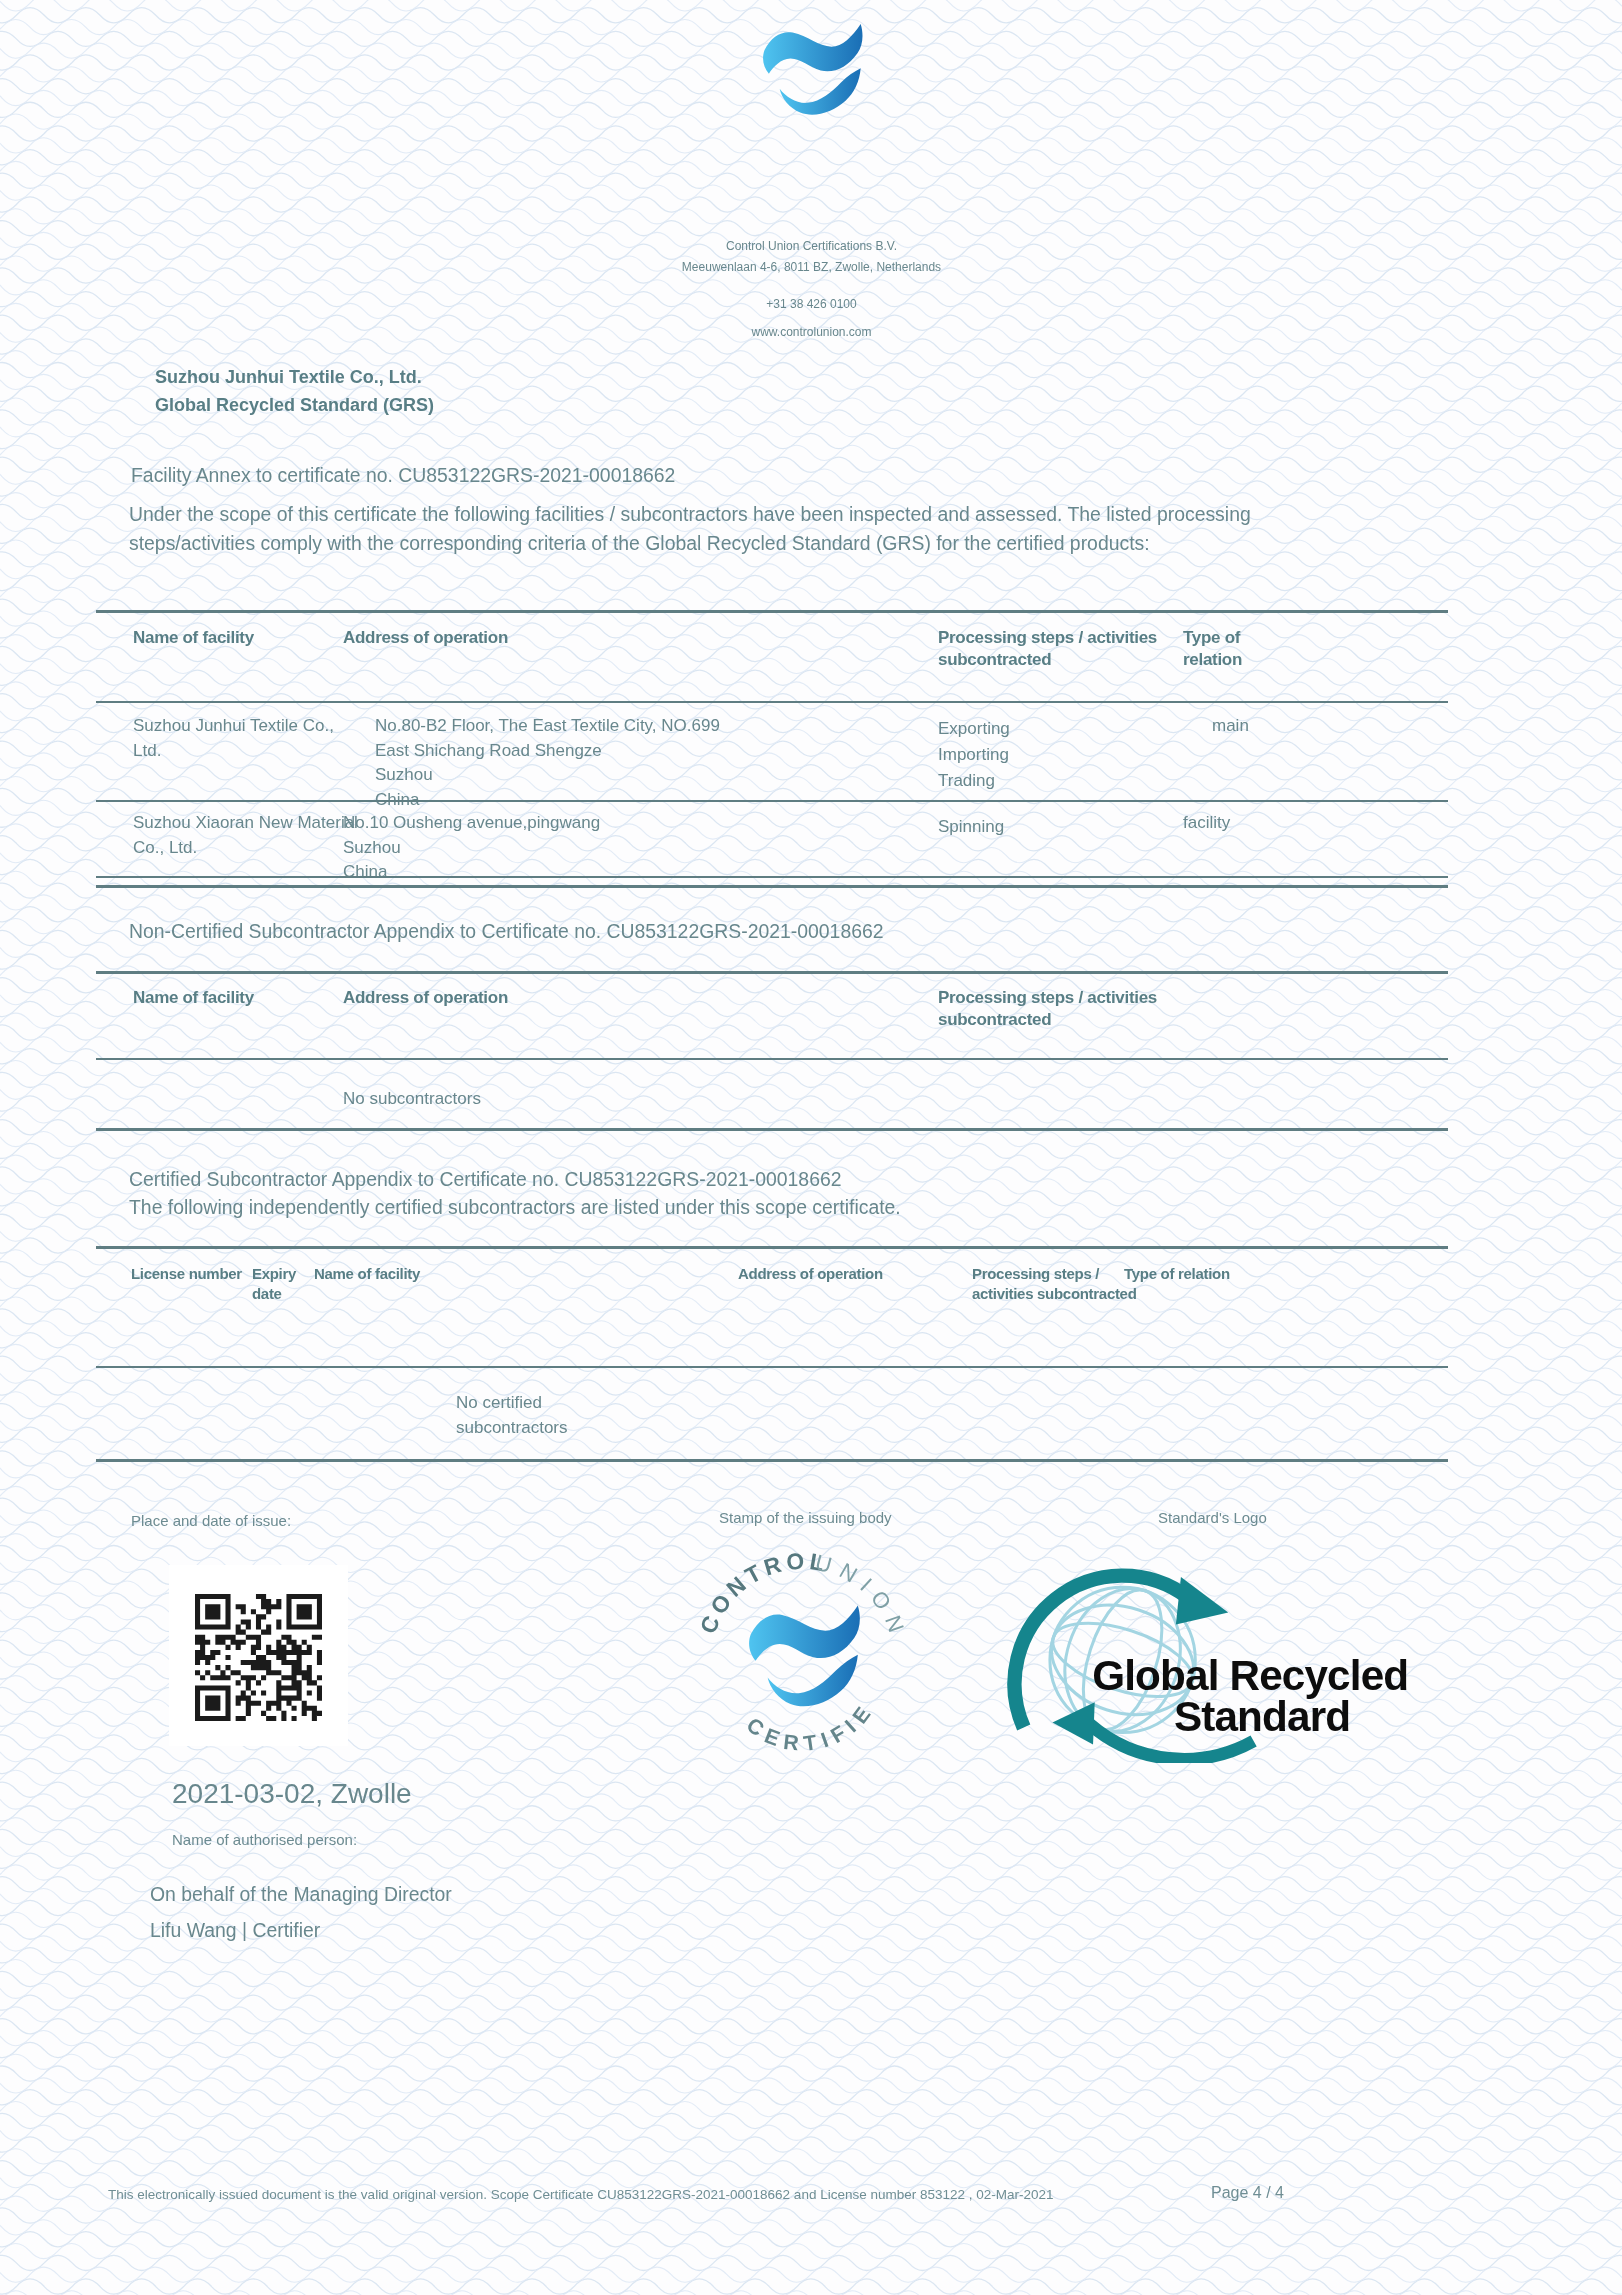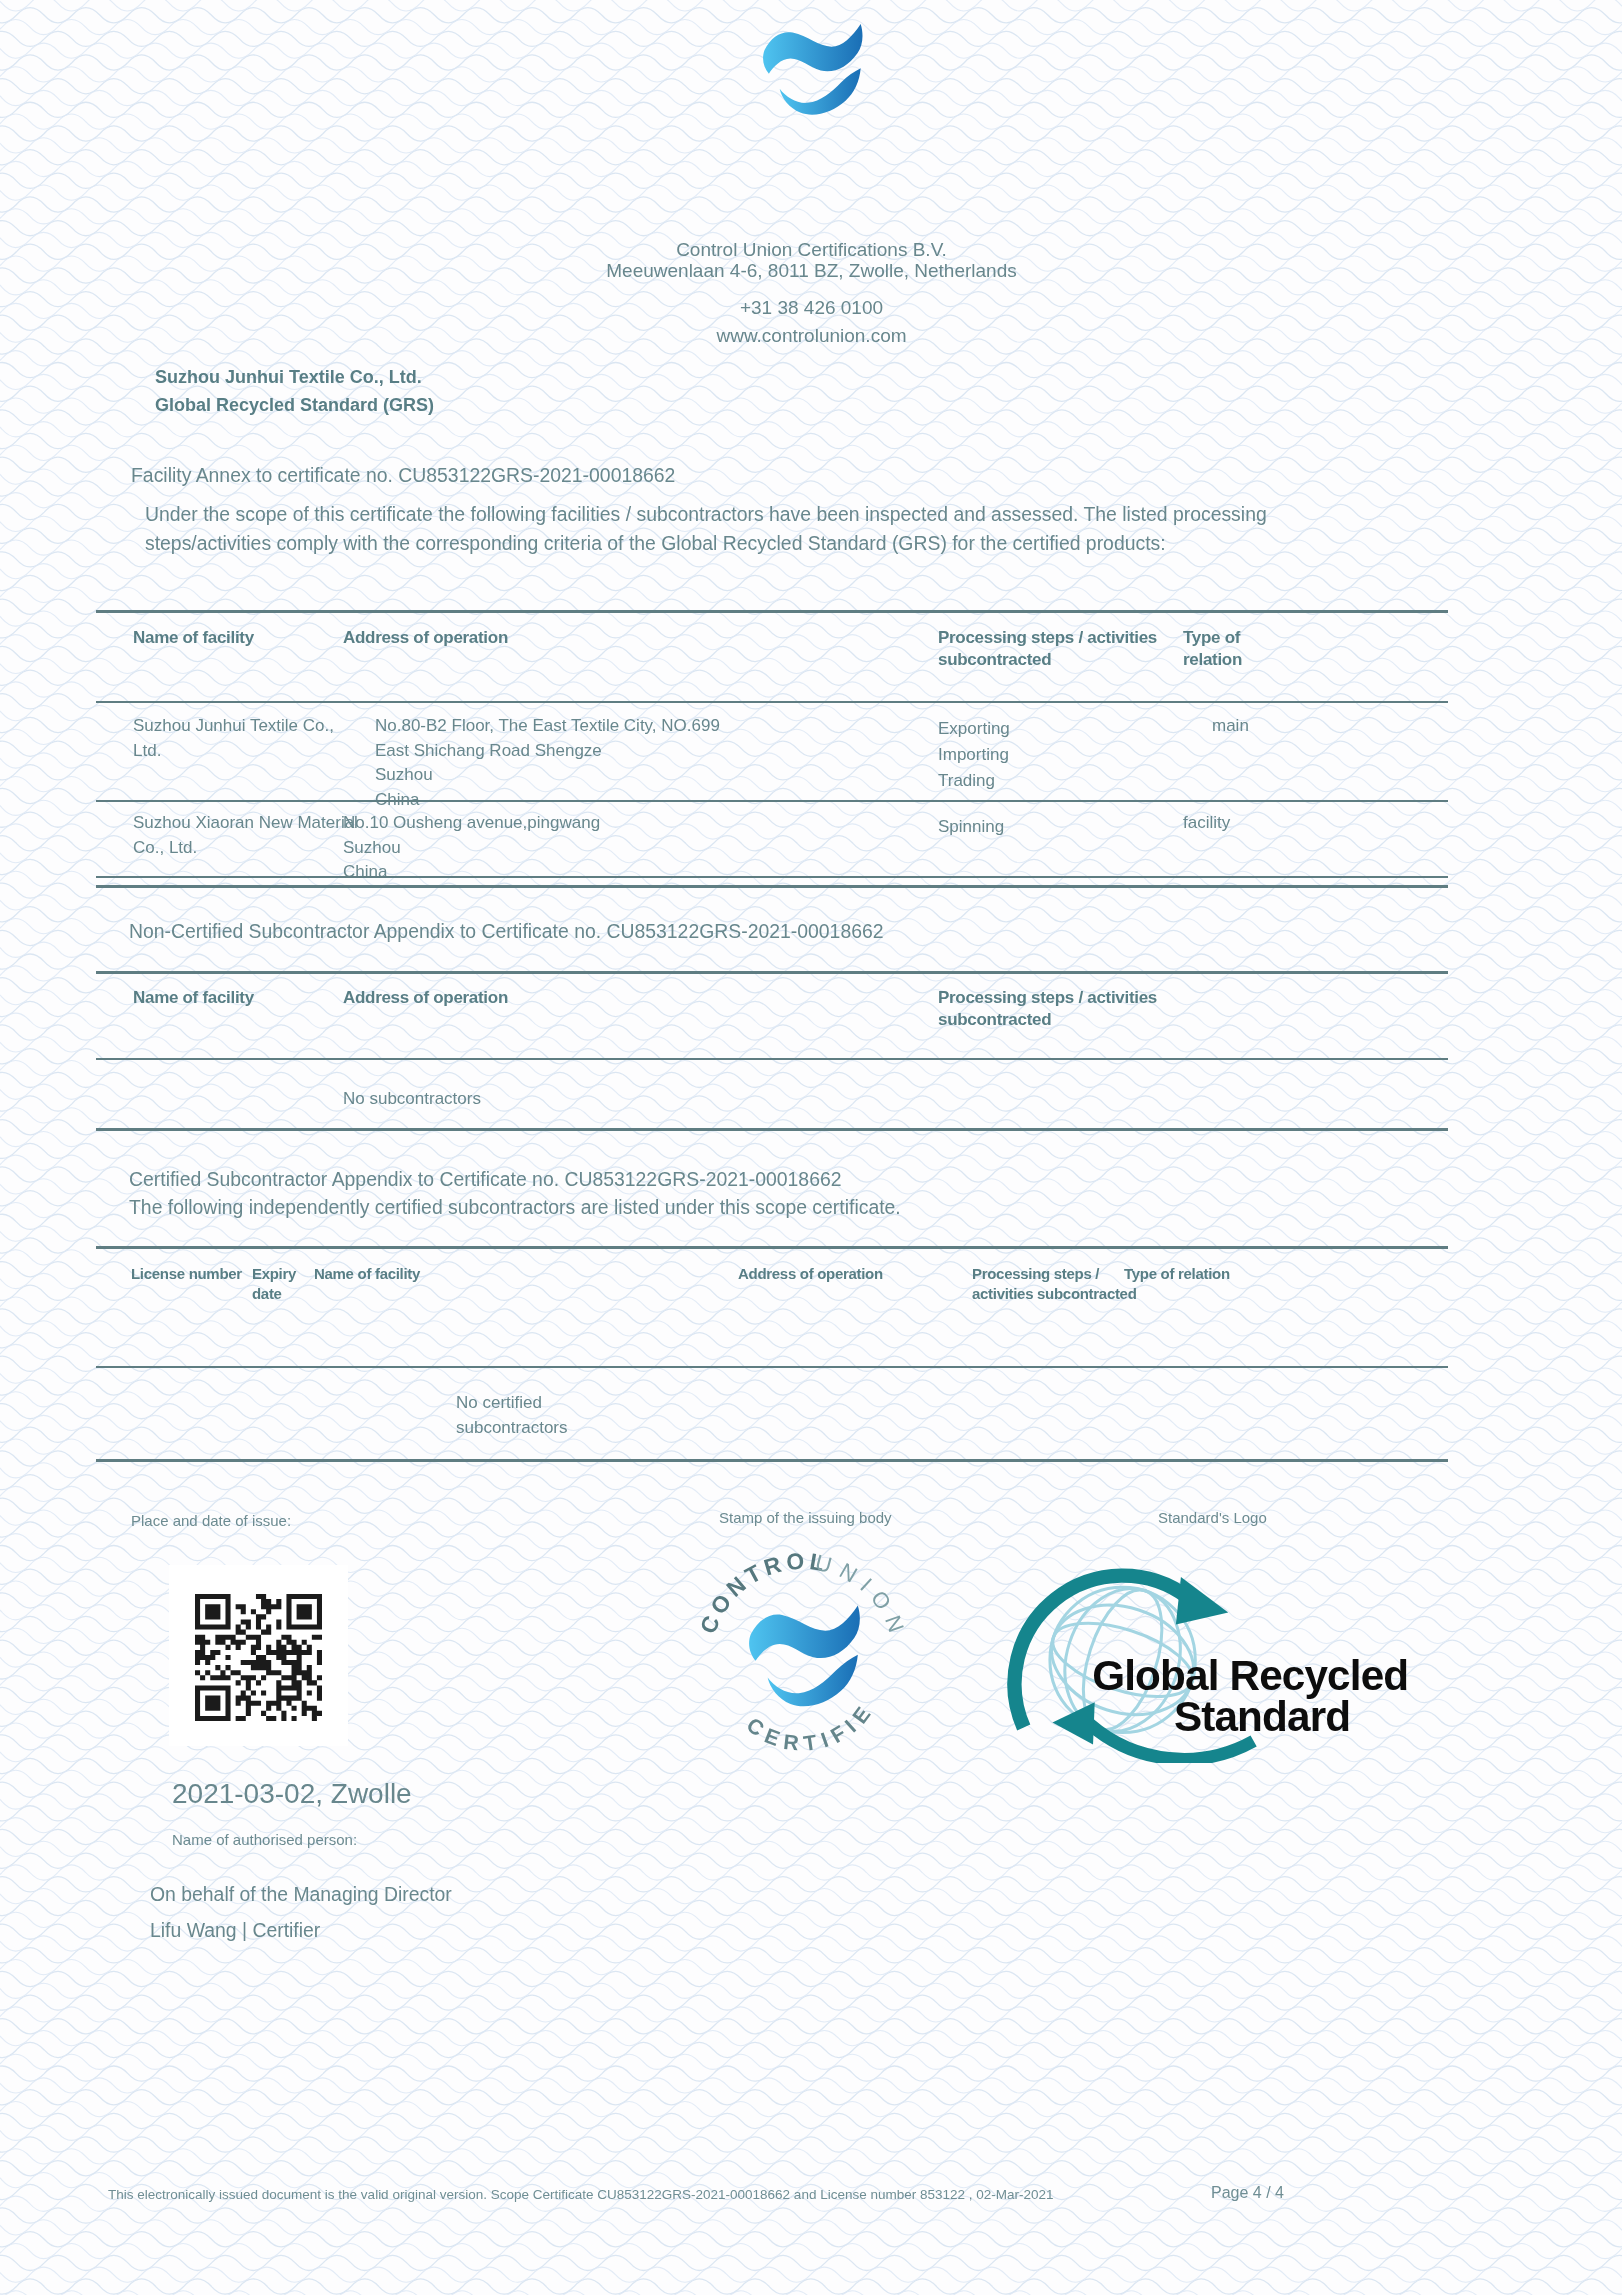--- a/index.html
+++ b/index.html
@@ -5,21 +5,21 @@
   html,body{margin:0;padding:0;background:#e8e8e8;}
   #page{
     position:relative;width:1623px;height:2295px;margin:0 auto;
     background:#fdfdfe;overflow:hidden;
     font-family:"Liberation Sans","DejaVu Sans",sans-serif;
     color:#68878d;
   }
   #bgsvg{position:absolute;left:0;top:0;z-index:0;}
   .abs{position:absolute;z-index:2;}
   .rule{position:absolute;left:96px;width:1352px;background:#5f7d82;z-index:2;}
-  .hdrline{position:absolute;left:0;width:1623px;text-align:center;font-size:19px;color:#68878d;z-index:2;}
+  .hdrline{position:absolute;left:0;width:1623px;text-align:center;font-size:12px;color:#68878d;z-index:2;}
   .tealb{color:#587e85;font-weight:bold;}
   .sect{position:absolute;font-size:19.4px;color:#68878d;z-index:2;}
   .th{position:absolute;font-weight:bold;color:#587e85;font-size:17px;line-height:22px;z-index:2;letter-spacing:-0.3px;}
   .th3{font-size:15px;letter-spacing:-0.3px;line-height:20px;}
   .td{position:absolute;color:#68878d;font-size:17px;line-height:24.5px;z-index:2;}
   .steps div{line-height:26px;}
   .small{position:absolute;font-size:15px;color:#6c8b91;z-index:2;}
   .foot{position:absolute;font-size:13.5px;color:#6f8e94;z-index:2;}
   .qrbox{position:absolute;left:169px;top:1565px;width:179px;height:181px;background:#ffffff;z-index:2;}
   .nowrap{white-space:nowrap;}
@@ -247,21 +247,21 @@
   <div class="hdrline" style="top:260px;">Meeuwenlaan 4-6, 8011 BZ, Zwolle, Netherlands</div>
   <div class="hdrline" style="top:297px;">+31 38 426 0100</div>
   <div class="hdrline" style="top:325px;">www.controlunion.com</div>
 
   <div class="abs tealb" style="left:155px;top:363px;font-size:18px;line-height:28px;">
     <div>Suzhou Junhui Textile Co., Ltd.</div>
     <div>Global Recycled Standard (GRS)</div>
   </div>
 
   <div class="sect" style="left:131px;top:464px;">Facility Annex to certificate no. CU853122GRS-2021-00018662</div>
-  <div class="sect" style="left:129px;top:500px;width:1209px;line-height:29px;margin-left:16px;">Under the scope of this certificate the following facilities / subcontractors have been inspected and assessed. The listed processing steps/activities comply with the corresponding criteria of the Global Recycled Standard (GRS) for the certified products:</div>
+  <div class="sect" style="left:129px;top:500px;width:1209px;line-height:29px;">Under the scope of this certificate the following facilities / subcontractors have been inspected and assessed. The listed processing steps/activities comply with the corresponding criteria of the Global Recycled Standard (GRS) for the certified products:</div>
 
   <div>
     <div class="rule" style="top:610px;height:2.5px;"></div>
     <div class="th" style="left:133px;top:627px;width:194px;">Name of facility</div>
     <div class="th" style="left:343px;top:627px;width:270px;">Address of operation</div>
     <div class="th" style="left:938px;top:627px;width:228px;">Processing steps / activities subcontracted</div>
     <div class="th" style="left:1183px;top:627px;width:85px;">Type of relation</div>
     <div class="rule" style="top:701px;height:1.7px;"></div>
 
     <div>

